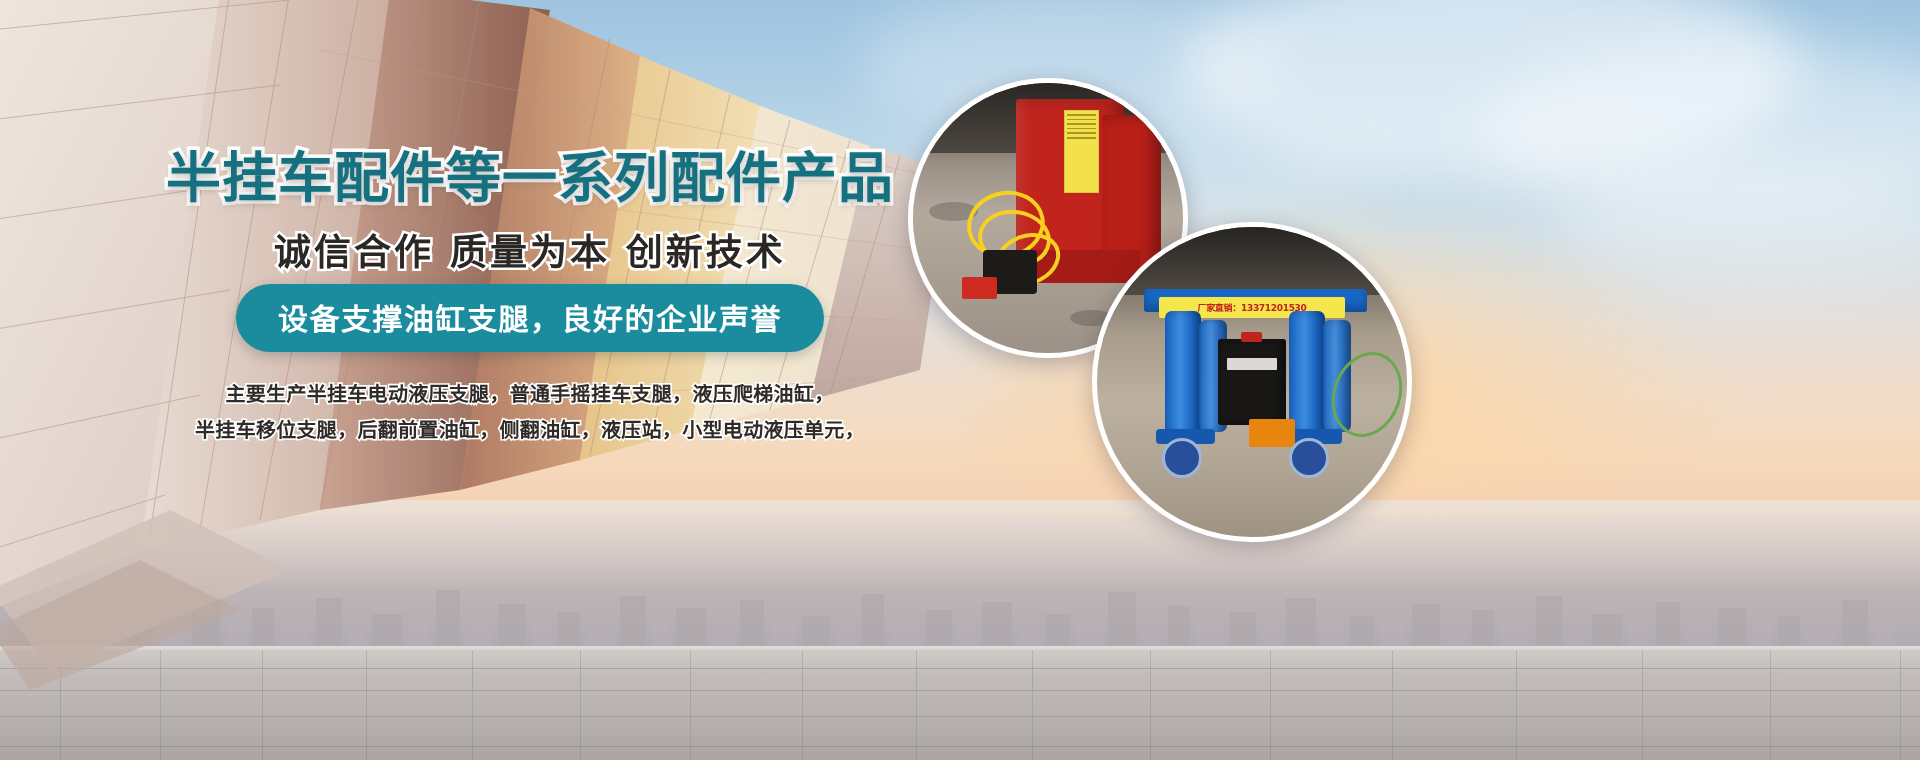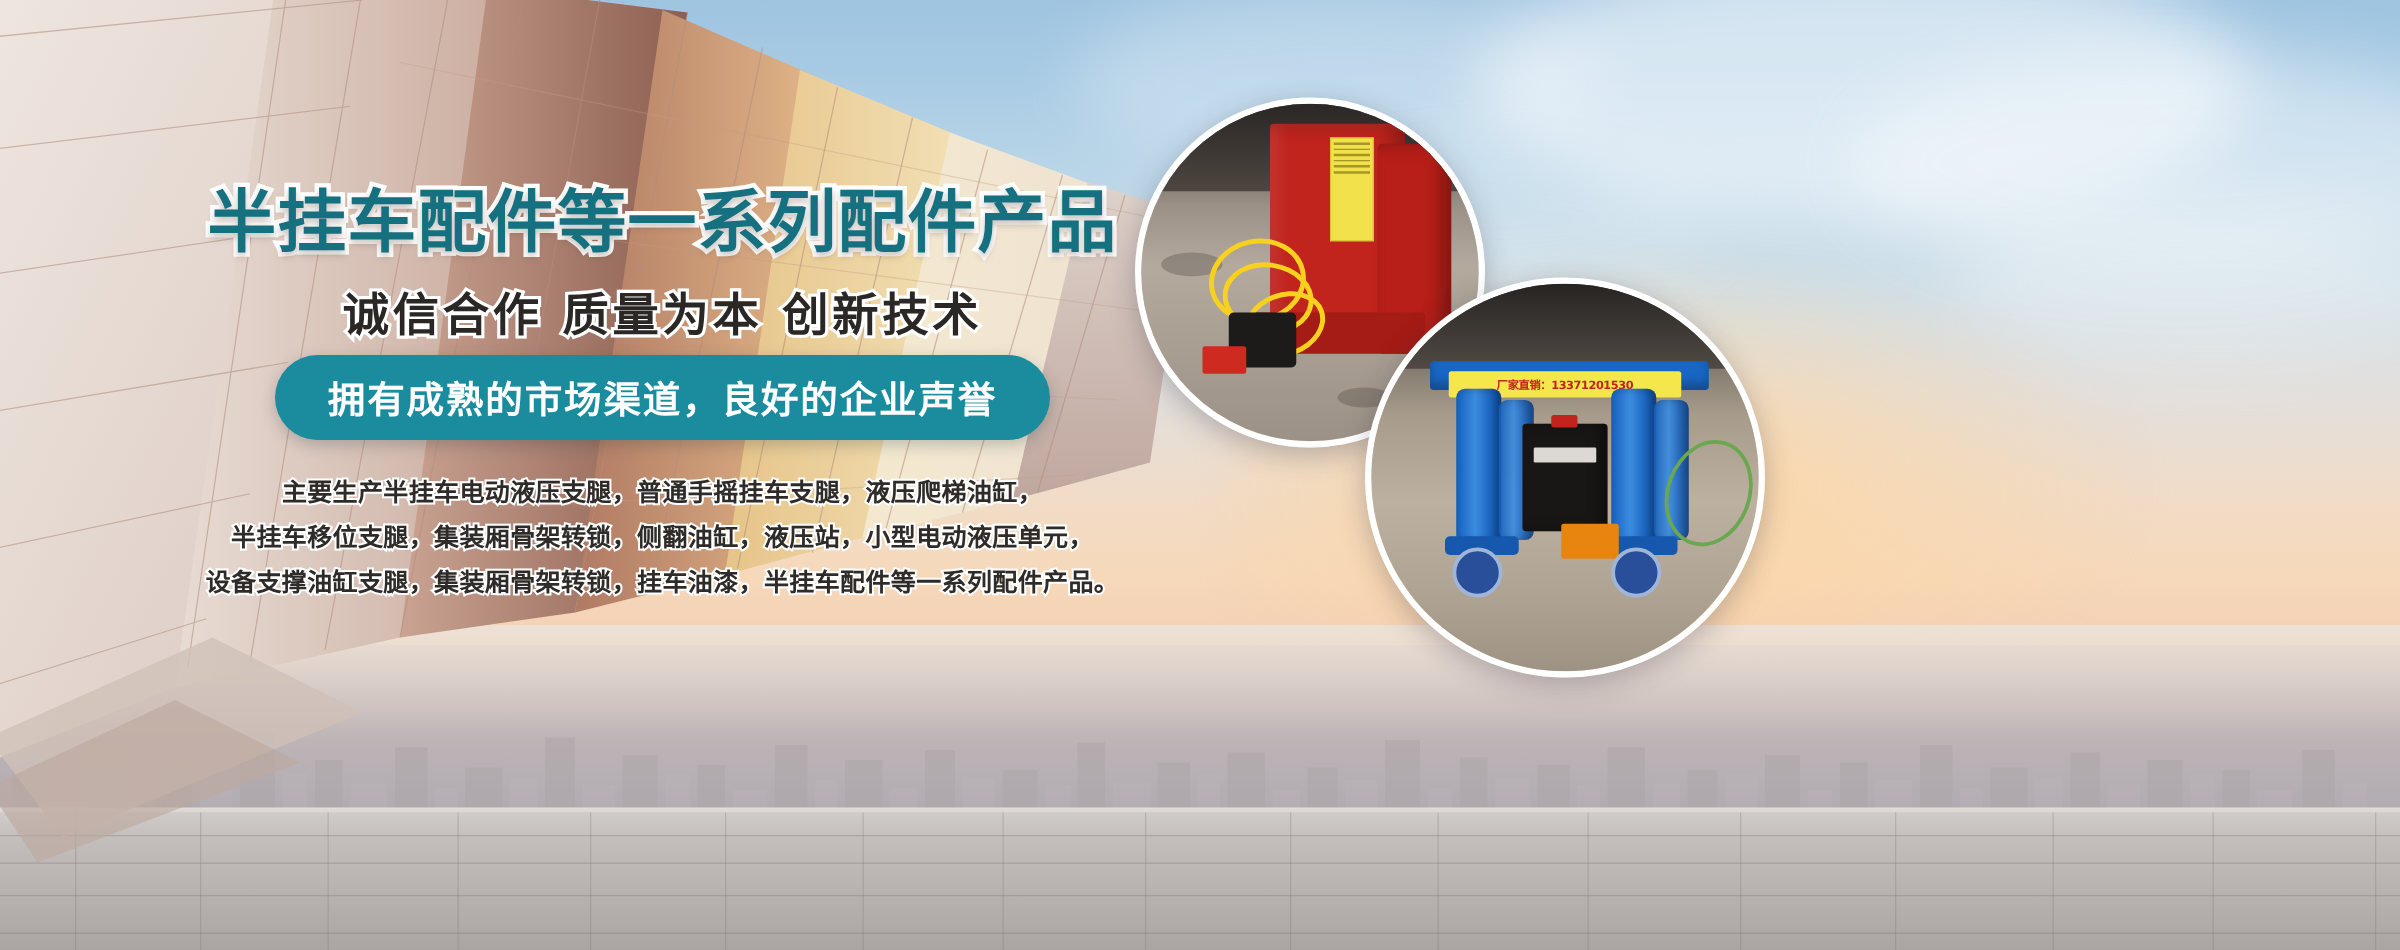--- a/index.html
+++ b/index.html
@@ -382,22 +382,21 @@
       <div class="caster casterL"></div>
       <div class="caster casterR"></div>
       <div class="greenhose"></div>
     </div>
   </div>
 
   <div class="textblock">
     <h1 class="title">半挂车配件等一系列配件产品</h1>
     <h2 class="subtitle">诚信合作 质量为本 创新技术</h2>
     <div class="pill">
-      <span>拥有成熟的市场渠道，良好的企业声誉</span>
+      <span>设备支撑油缸支腿，良好的企业声誉</span>
     </div>
     <div class="desc">
       <p>主要生产半挂车电动液压支腿，普通手摇挂车支腿，液压爬梯油缸，</p>
-      <p>半挂车移位支腿，集装厢骨架转锁，侧翻油缸，液压站，小型电动液压单元，</p>
-      <p>设备支撑油缸支腿，集装厢骨架转锁，挂车油漆，半挂车配件等一系列配件产品。</p>
+      <p>半挂车移位支腿，后翻前置油缸，侧翻油缸，液压站，小型电动液压单元，</p>
     </div>
   </div>
 
 </div>
 
 </body></html>

